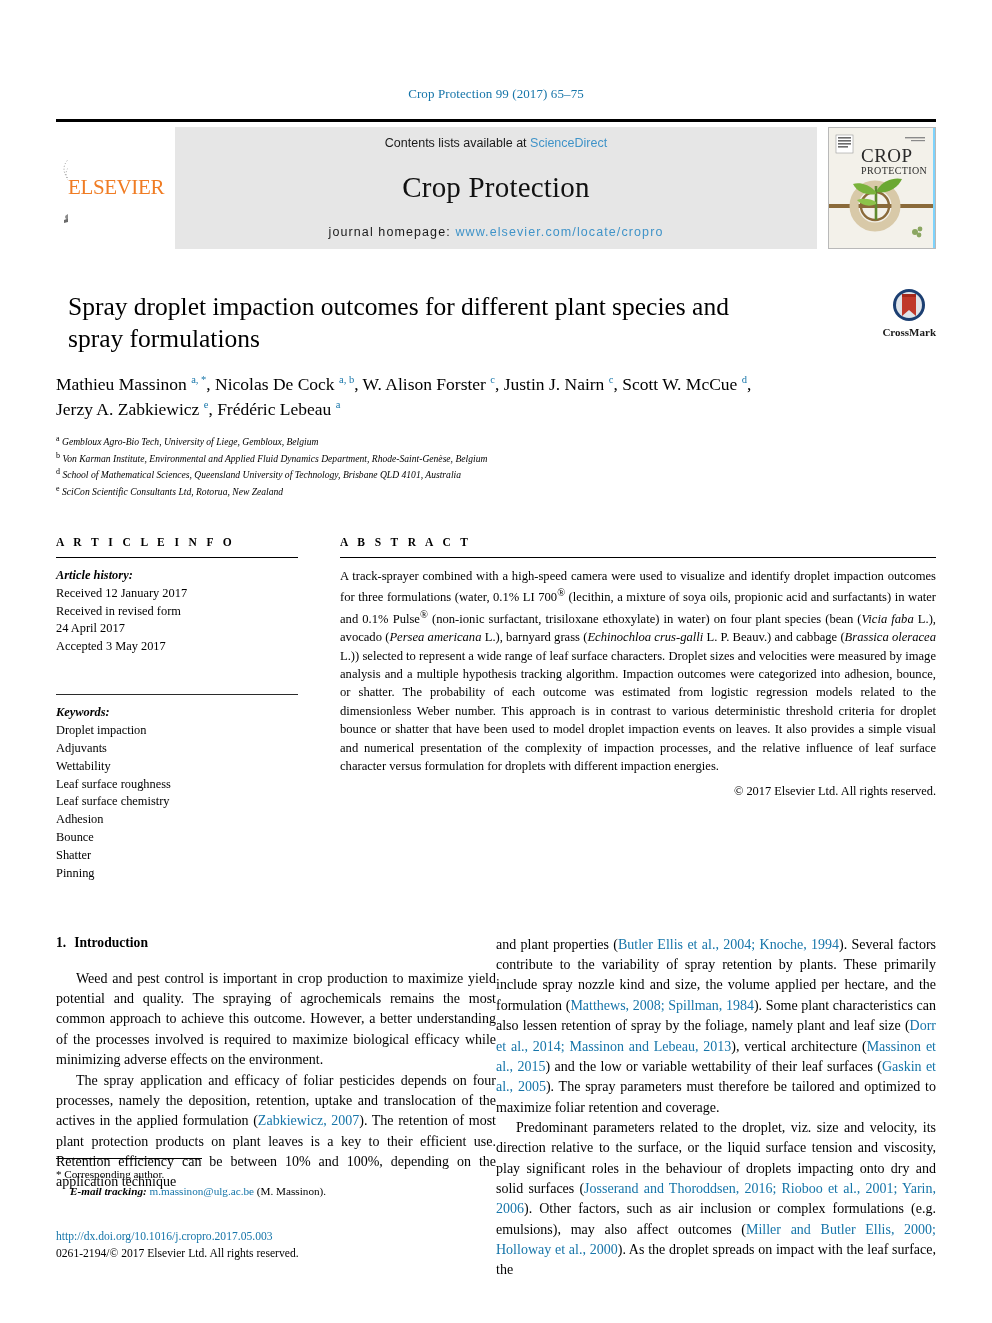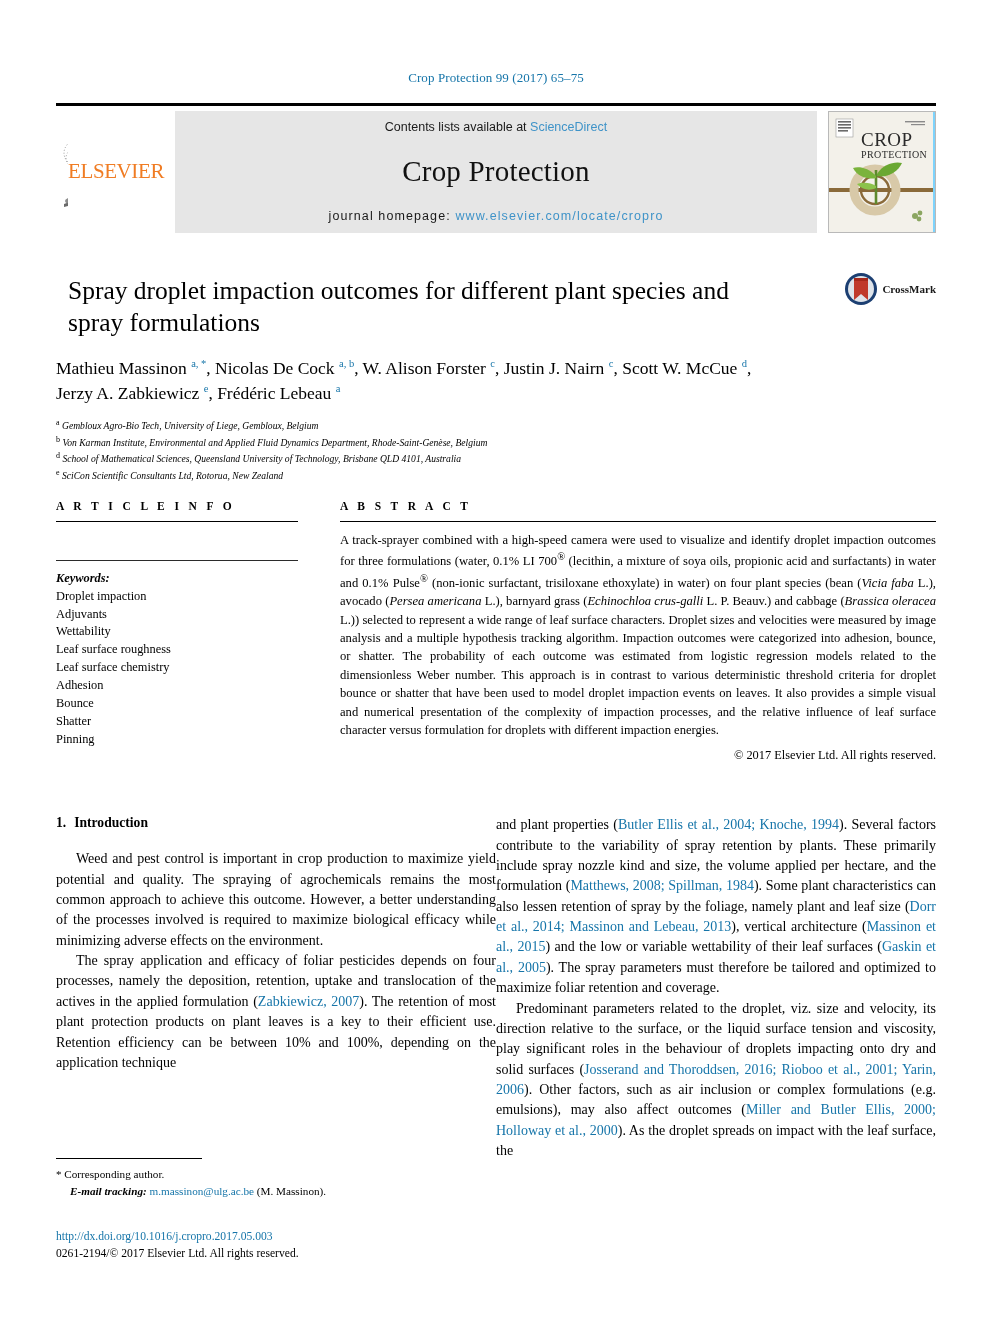--- a/index.html
+++ b/index.html
@@ -13,21 +13,21 @@
     font-family: "Liberation Serif", serif;
     color: #000;
     position: relative;
     overflow: hidden;
   }
   .page {
     position: relative;
     width: 992px;
     height: 1086px;
     box-sizing: border-box;
-    padding: 0 56px;
+    padding: 16px 56px;
   }
 
   
   .running-head {
     text-align: center;
     color: #1675a9;
     font-size: 13px;
     font-family: "Liberation Serif", serif;
     padding-top: 70px;
     letter-spacing: .1px;
@@ -115,20 +115,21 @@
     margin: 12px;
     max-width: 700px;
   }
   .crossmark {
     position: absolute;
     right: 0;
     top: -3px;
     display: flex;
     align-items: center;
     gap: 4px;
+    flex-direction: column;
   }
   .crossmark-label {
     font-family: "Liberation Serif", serif;
     font-size: 11px;
     font-weight: bold;
     color: #1a1a1a;
   }
   .authors {
     margin-top: 17px;
     font-family: "Liberation Serif", serif;
@@ -141,21 +142,21 @@
     margin-top: 11px;
     font-family: "Liberation Serif", serif;
     font-style: italic;
     font-size: 9.6px;
     line-height: 1.62;
   }
   .affils sup { font-style: normal; font-size: 8px; }
 
   
   .info-abstract {
-    margin-top: 16px;
+    margin-top: 36px;
     display: flex;
   }
   .col-info { width: 242px; flex: 0 0 242px; }
   .col-gap { width: 42px; flex: 0 0 42px; }
   .col-abs { flex: 1 1 auto; }
   .sec-head {
     font-family: "Liberation Serif", serif;
     font-weight: bold;
     font-size: 11.5px;
     letter-spacing: 3.4px;
@@ -343,20 +344,27 @@
       <div><sup>d</sup> <span>School of Mathematical Sciences, Queensland University of Technology, Brisbane QLD 4101, Australia</span></div>
       <div><sup>e</sup> <span>SciCon Scientific Consultants Ltd, Rotorua, New Zealand</span></div>
     </div>
   </div>
 
   <div class="info-abstract">
 
     <div class="col-info">
       <div class="sec-head">A R T I C L E  I N F O</div>
       <div class="rule"></div>
+      <div class="info-body">
+        <div class="lbl">Article history:</div>
+        <div>Received 12 January 2017</div>
+        <div>Received in revised form</div>
+        <div>24 April 2017</div>
+        <div>Accepted 3 May 2017</div>
+      </div>
       <div class="kw-block">
         <div class="rule thin"></div>
         <div class="info-body">
           <div class="lbl">Keywords:</div>
           <div>Droplet impaction</div>
           <div>Adjuvants</div>
           <div>Wettability</div>
           <div>Leaf surface roughness</div>
           <div>Leaf surface chemistry</div>
           <div>Adhesion</div>

